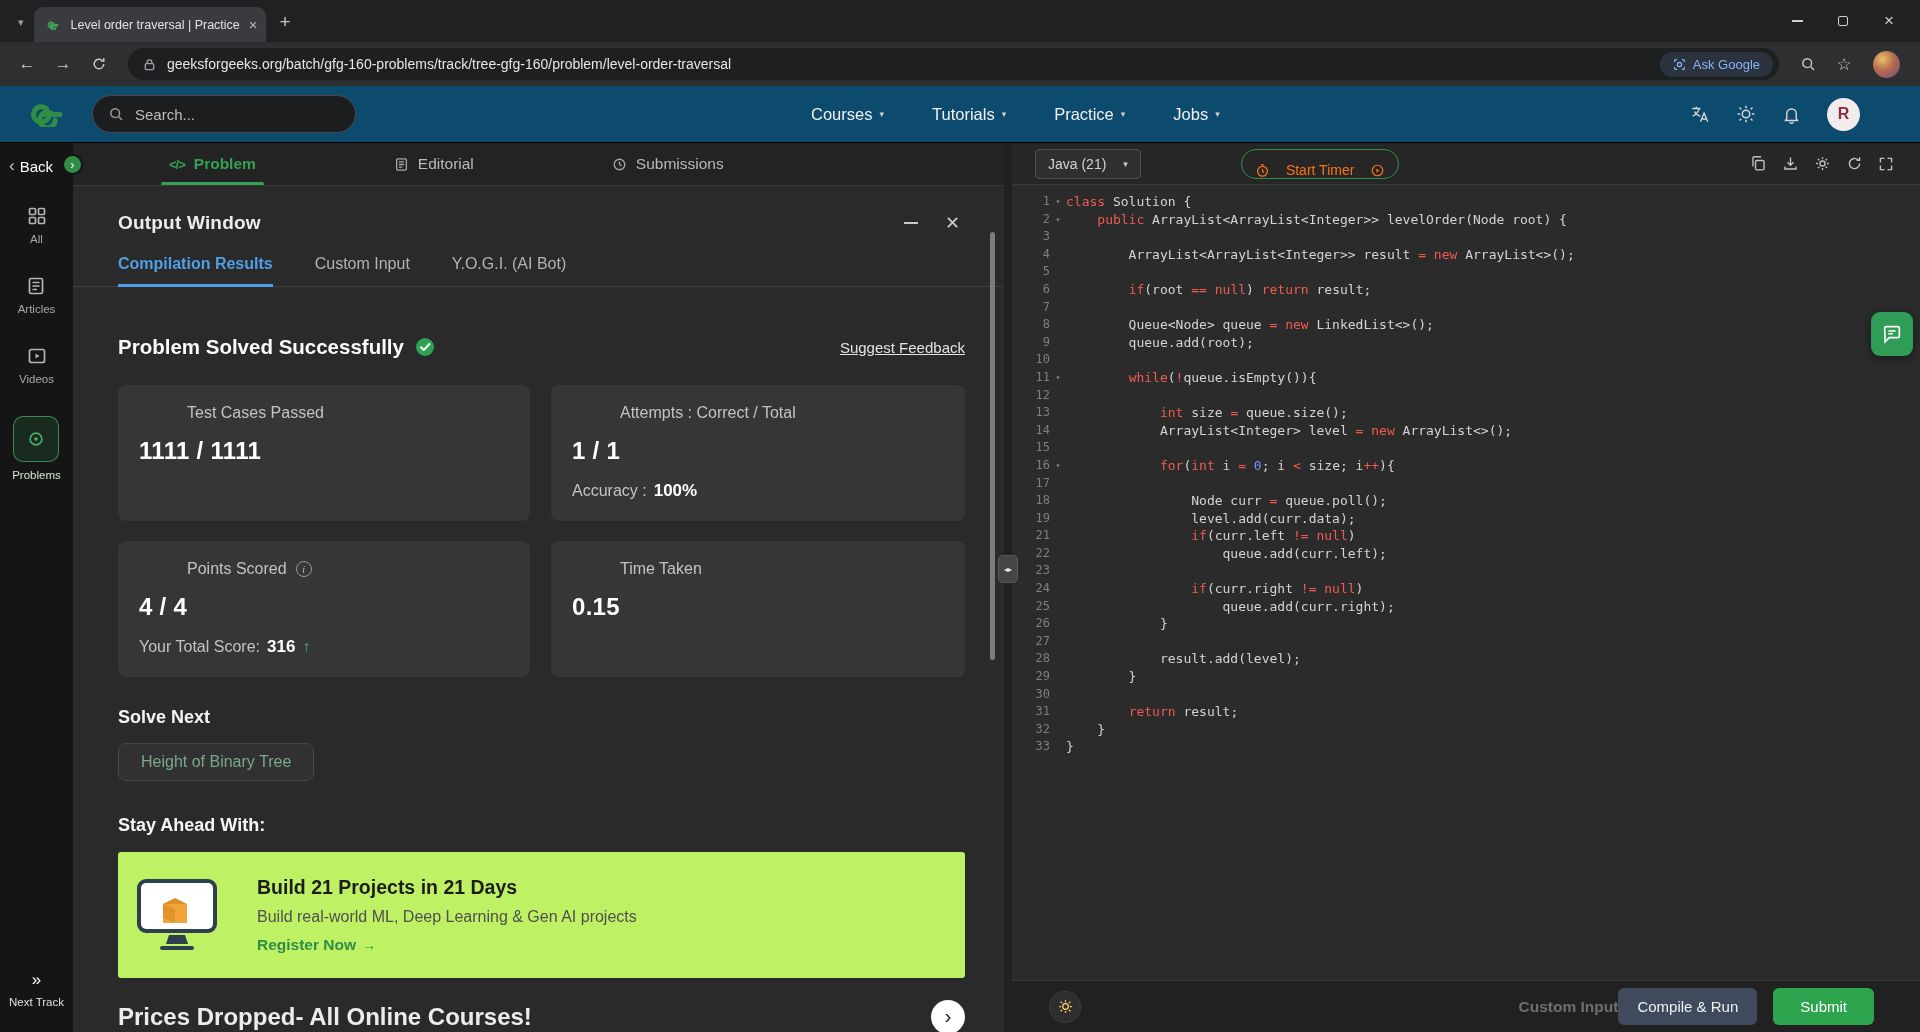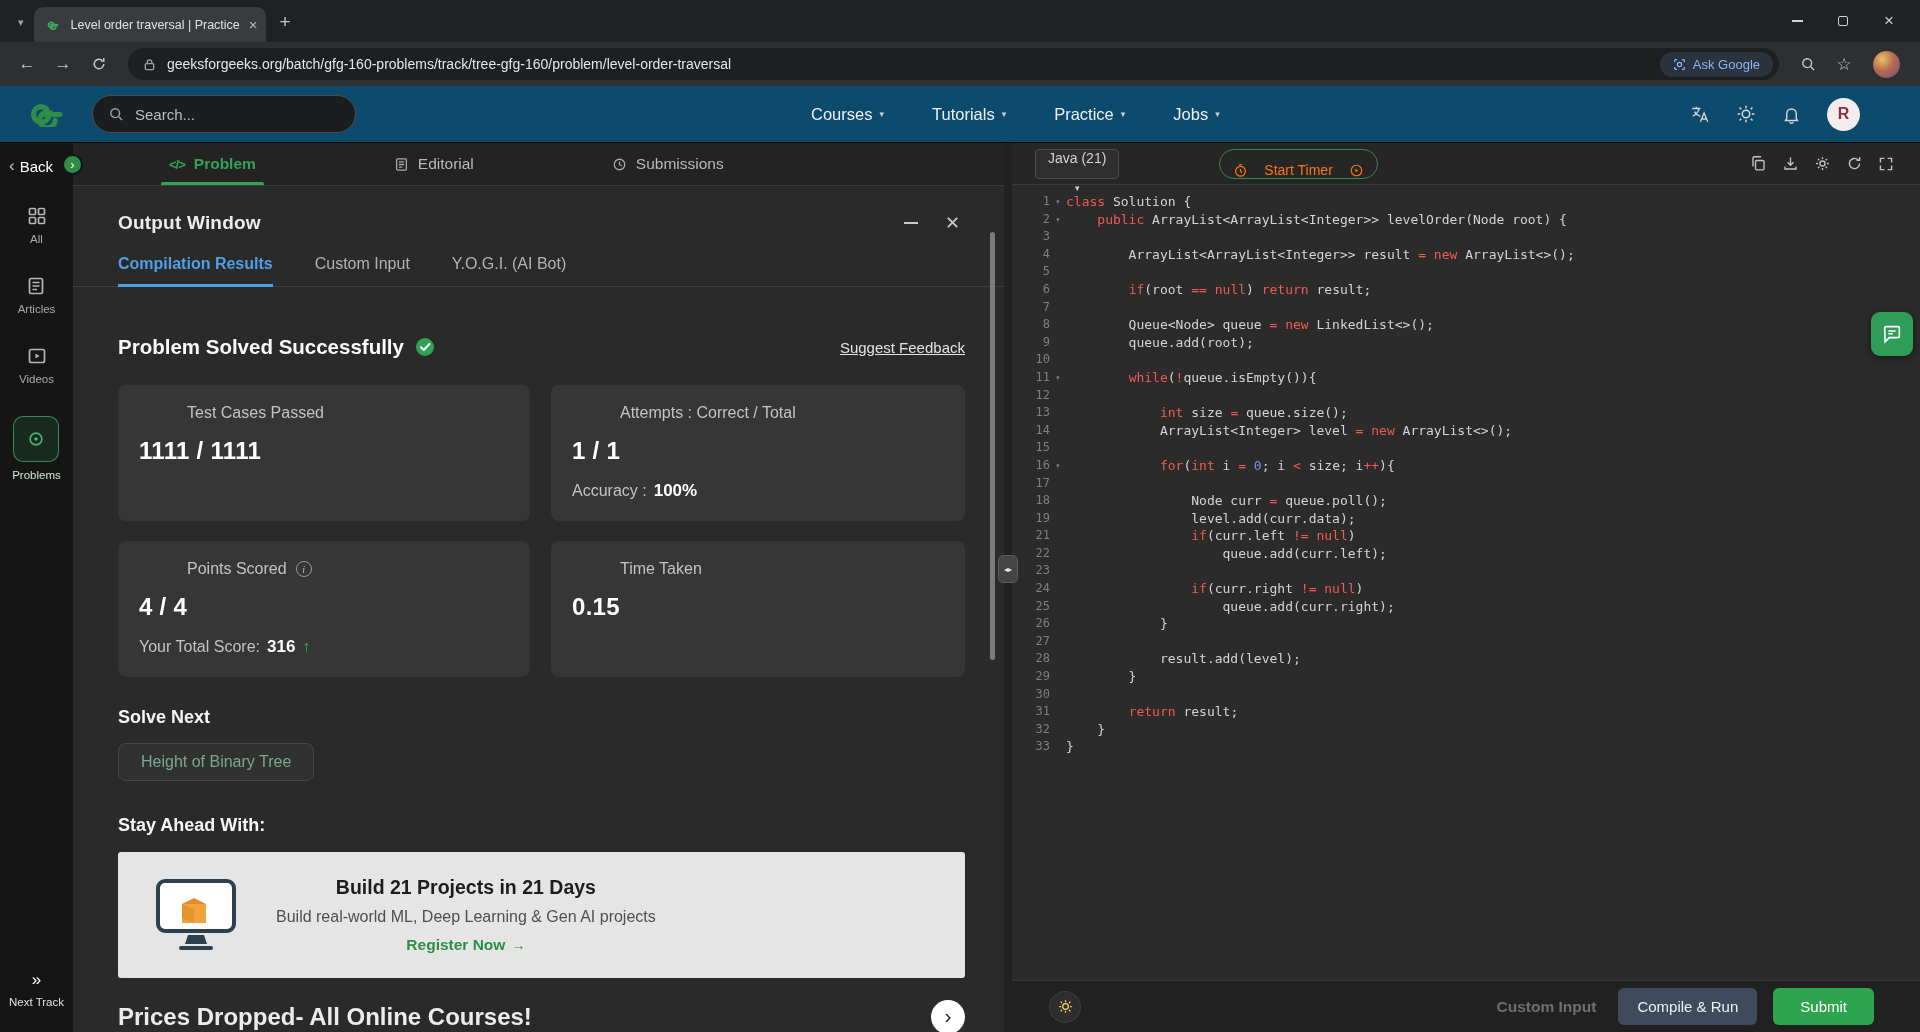--- a/index.html
+++ b/index.html
@@ -90,54 +90,54 @@
   .card-label{font-size:16px;color:#c3c3c3;display:flex;align-items:center;gap:9px;margin-left:48px;}
   .card-value{margin-top:15px;font-size:24px;font-weight:700;color:#fff;letter-spacing:.3px;}
   .card-sub{margin-top:16px;font-size:16px;color:#c3c3c3;display:flex;align-items:center;gap:7px;}
   .sub-value{color:#fff;font-weight:700;font-size:17px;}
   .up-arrow{color:#35b45f;font-weight:700;font-size:16px;}
   .info-ic{width:16px;height:16px;border:1px solid #9a9a9a;border-radius:50%;font-size:10px;display:inline-flex;align-items:center;justify-content:center;color:#bdbdbd;font-family:"Liberation Serif",serif;font-style:italic;}
 
   .solve-next{margin-top:30px;font-size:18px;font-weight:700;color:#f5f5f5;}
   .next-problem{margin-top:15px;height:38px;padding:0 22px;background:#313131;border:1px solid #474747;border-radius:8px;color:#79a98a;font-size:16px;font-family:inherit;display:inline-block;}
   .stay-ahead{margin-top:34px;font-size:18px;font-weight:700;color:#f5f5f5;}
-  .banner{margin-top:16px;height:126px;background:#e5e5e5;display:flex;align-items:center;padding:0 34px;gap:36px;border-radius:3px;text-align:center;}
+  .banner{margin-top:16px;height:126px;background:#bef264;display:flex;align-items:center;padding:0 15px;gap:36px;border-radius:3px;}
   .banner-title{font-size:19.5px;font-weight:700;color:#1d1d1d;}
   .banner-sub{margin-top:9px;font-size:16px;color:#4f4f4f;}
   .banner-cta{margin-top:10px;display:inline-flex;align-items:center;gap:6px;font-size:15.5px;color:var(--brand-green);font-weight:600;cursor:pointer;}
   .cta-arrow{font-size:14px;}
   .promo-row{margin-top:22px;display:flex;align-items:center;}
   .promo-text{font-size:24px;font-weight:700;color:#ececec;}
   .promo-next{margin-left:auto;width:34px;height:34px;border-radius:50%;background:#fff;color:#222;display:flex;align-items:center;justify-content:center;font-size:21px;line-height:1;padding-bottom:3px;}
   .panel-scrollbar{position:absolute;top:46px;right:9px;width:5px;height:428px;background:#8b8b8b;border-radius:3px;opacity:.85;}
 
   
   .divider{width:8px;background:#212121;position:relative;flex-shrink:0;}
   .grip{position:absolute;top:412px;left:-6px;width:20px;height:28px;background:#454545;border:1px solid #5a5a5a;border-radius:5px;color:#e6e6e6;font-size:8px;display:flex;align-items:center;justify-content:center;}
 
   
   .editor{flex:1;background:#2b2b2b;display:flex;flex-direction:column;min-width:0;}
   .etoolbar{height:42px;background:#262626;border-bottom:1px solid #3a3a3a;display:flex;align-items:center;padding:0 26px 0 23px;flex-shrink:0;}
-  .lang{height:30px;border:1px solid #4d4d4d;border-radius:4px;background:#2f2f2f;display:flex;align-items:center;gap:17px;padding:0 12px;font-size:14px;color:#d2d2d2;flex-direction:column;}
+  .lang{height:30px;border:1px solid #4d4d4d;border-radius:4px;background:#2f2f2f;display:flex;align-items:center;gap:17px;padding:0 12px;font-size:14px;color:#d2d2d2;}
   .timer{margin-left:100px;height:30px;border:1px solid #2f8d46;border-radius:15px;display:flex;align-items:flex-end;gap:16px;padding:0 13px;font-size:14px;color:#f97316;}
   .etools{margin-left:auto;display:flex;gap:15px;align-items:center;color:#c3c3c3;}
 
   .codearea{flex:1;padding-top:8px;font-family:"DejaVu Sans Mono","Liberation Mono",monospace;font-size:13px;overflow:hidden;}
   .code-line{display:flex;white-space:pre;line-height:17.6px;height:17.6px;}
   .ln{width:38px;text-align:right;color:#7f7f7f;font-size:12px;flex-shrink:0;}
   .fold{width:16px;text-align:center;color:#8f8f8f;font-size:8px;flex-shrink:0;}
   .ct{color:#d4d4d4;}
   .tk-k{color:var(--keyword-red);}
   .tk-d{color:#d4d4d4;}
   .tk-n{color:var(--number-blue);}
 
   .efooter{height:52px;background:#212121;border-top:1px solid #383838;display:flex;align-items:center;padding:0 46px 0 38px;flex-shrink:0;}
   .theme-toggle{width:30px;height:30px;border-radius:50%;background:#2e2e2e;box-shadow:0 0 0 1px #3c3c3c;color:#ffd866;display:flex;align-items:center;justify-content:center;}
   .ci{margin-left:auto;font-size:15.5px;color:#6f6f6f;font-weight:600;}
-  .run{margin-left:22px;background:#3f4b5c;color:#eef1f4;border:none;border-radius:6px;padding:10px 19px;font-size:15px;font-family:inherit;}
+  .run{background:#3f4b5c;color:#eef1f4;border:none;border-radius:6px;padding:10px 19px;font-size:15px;font-family:inherit;}
   .submit{margin-left:16px;background:var(--submit-green);color:#fff;border:none;border-radius:6px;padding:10px 27px;font-size:15px;font-family:inherit;}
 
   .chat-fab{position:absolute;right:7px;top:312px;width:42px;height:44px;border-radius:9px;background:#2f9d57;display:flex;align-items:center;justify-content:center;box-shadow:0 2px 8px rgba(0,0,0,.45);}
 </style>
 </head>
 <body>
 
 <div>
   <div class="tabstrip">
     <span class="ts-chevron">▾</span>

